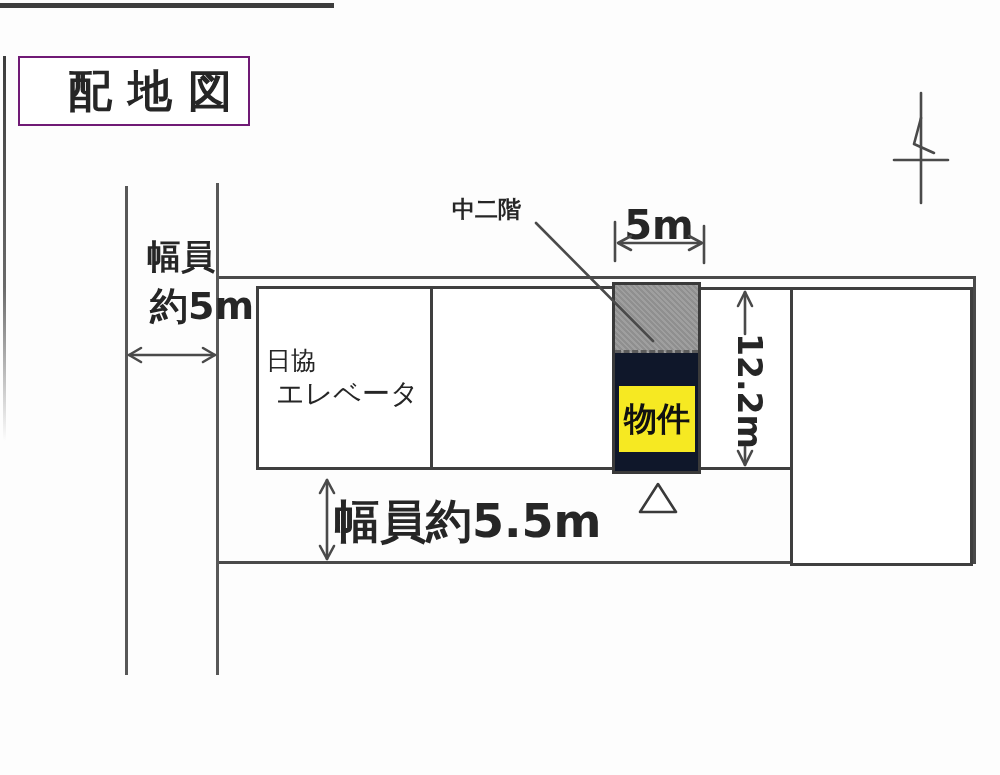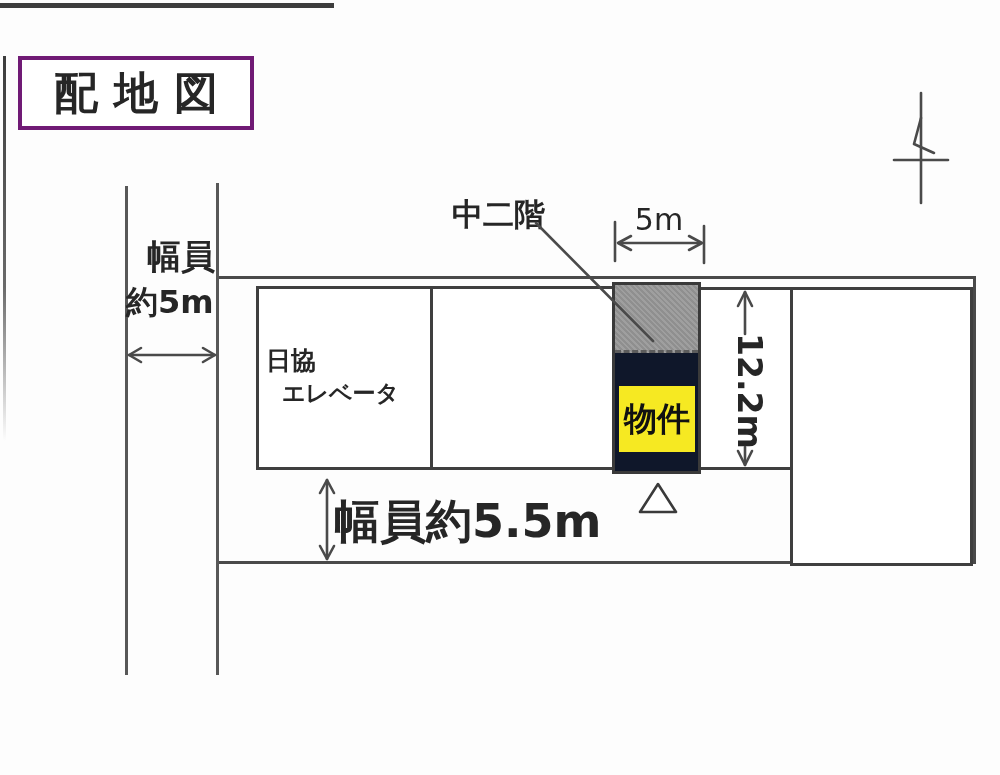--- a/index.html
+++ b/index.html
@@ -6,52 +6,52 @@
   .page{
     position:relative;width:1000px;height:775px;background:#fdfdfd;overflow:hidden;
     font-family:"DejaVu Sans","Liberation Sans",sans-serif;color:#262626;
   }
   
   .top-border{position:absolute;left:0;top:3px;width:334px;height:5px;background:#3d3d3d;}
   .left-border{position:absolute;left:3px;top:56px;width:3px;height:385px;
     background:linear-gradient(#3d3d3d 0%,#6a6a6a 60%,rgba(120,120,120,0) 100%);}
   
   .title-box{position:absolute;left:18px;top:56px;width:228px;height:66px;
-    border:4px solid #701a75;background:#fff;display:flex;align-items:center;justify-content:center;}
+    border:2px solid #701a75;background:#fff;display:flex;align-items:center;justify-content:flex-end;}
   .title-box span{font-size:44px;font-weight:700;letter-spacing:16px;padding-left:16px;white-space:nowrap;}
   
   .road-line{position:absolute;width:0;border-left:3px solid #585858;}
   .road-w1{left:125px;top:186px;height:489px;}
   .road-w2{left:216px;top:183px;height:492px;}
   .lbl{position:absolute;white-space:nowrap;}
   .road-lbl1{left:147px;top:234px;font-size:34px;font-weight:600;}
-  .road-lbl2{left:126px;top:281px;font-size:32px;font-weight:600;}
+  .road-lbl2{left:126px;top:281px;font-size:38px;font-weight:600;padding-left:24px;}
   
   .plot{position:absolute;left:219px;top:276px;width:757px;height:288px;box-sizing:border-box;
     border:3px solid #4a4a4a;border-left:none;}
   
   .bldg{position:absolute;box-sizing:border-box;border:3px solid #3f3f3f;background:#fff;}
   .b-left{left:256px;top:286px;width:177px;height:184px;}
   .b-mid{left:430px;top:286px;width:185px;height:184px;}
   .b-gap{left:701px;top:287px;width:91px;height:183px;border-left:none;border-right:none;background:#fff;}
   .b-right{left:790px;top:287px;width:183px;height:279px;}
-  .company{position:absolute;left:266px;top:344px;font-size:25px;font-weight:700;line-height:33px;}
-  .company .l2{display:block;margin-left:16px;font-size:23px;}
+  .company{position:absolute;left:266px;top:344px;font-size:25px;font-weight:400;line-height:33px;}
+  .company .l2{display:block;margin-left:10px;font-size:28px;}
   
   .strip{position:absolute;left:612px;top:282px;width:89px;height:192px;box-sizing:border-box;
     border:3px solid #3a3a3a;background:#0f172a;}
   .mezz{position:absolute;left:0;right:0;top:0;height:68px;background:#9a9a9a;
     background-image:repeating-linear-gradient(45deg,rgba(0,0,0,0.07) 0 2px,rgba(255,255,255,0.05) 2px 4px);
     border-bottom:3px dashed #5c5c5c;box-sizing:border-box;}
   .prop{position:absolute;left:4px;right:3px;top:101px;height:66px;background:#f6e922;
     display:flex;align-items:center;justify-content:center;}
   .prop span{font-size:33px;font-weight:800;color:#111;}
   
-  .mezz-lbl{left:452px;top:194px;font-size:31px;font-weight:600;text-align:center;}
-  .dim5m{left:613px;top:202px;width:92px;text-align:center;font-size:30px;font-weight:400;}
+  .mezz-lbl{left:452px;top:194px;font-size:23px;font-weight:600;text-align:center;}
+  .dim5m{left:613px;top:202px;width:92px;text-align:center;font-size:40px;font-weight:700;}
   .dim122{left:749px;top:391px;transform:translate(-50%,-50%) rotate(90deg);
     font-size:33px;font-weight:600;}
   .road55{left:334px;top:491px;font-size:46px;font-weight:600;}
   .overlay{position:absolute;left:0;top:0;pointer-events:none;}
 </style>
 </head>
 <body>
 
 <div class="page">
 

